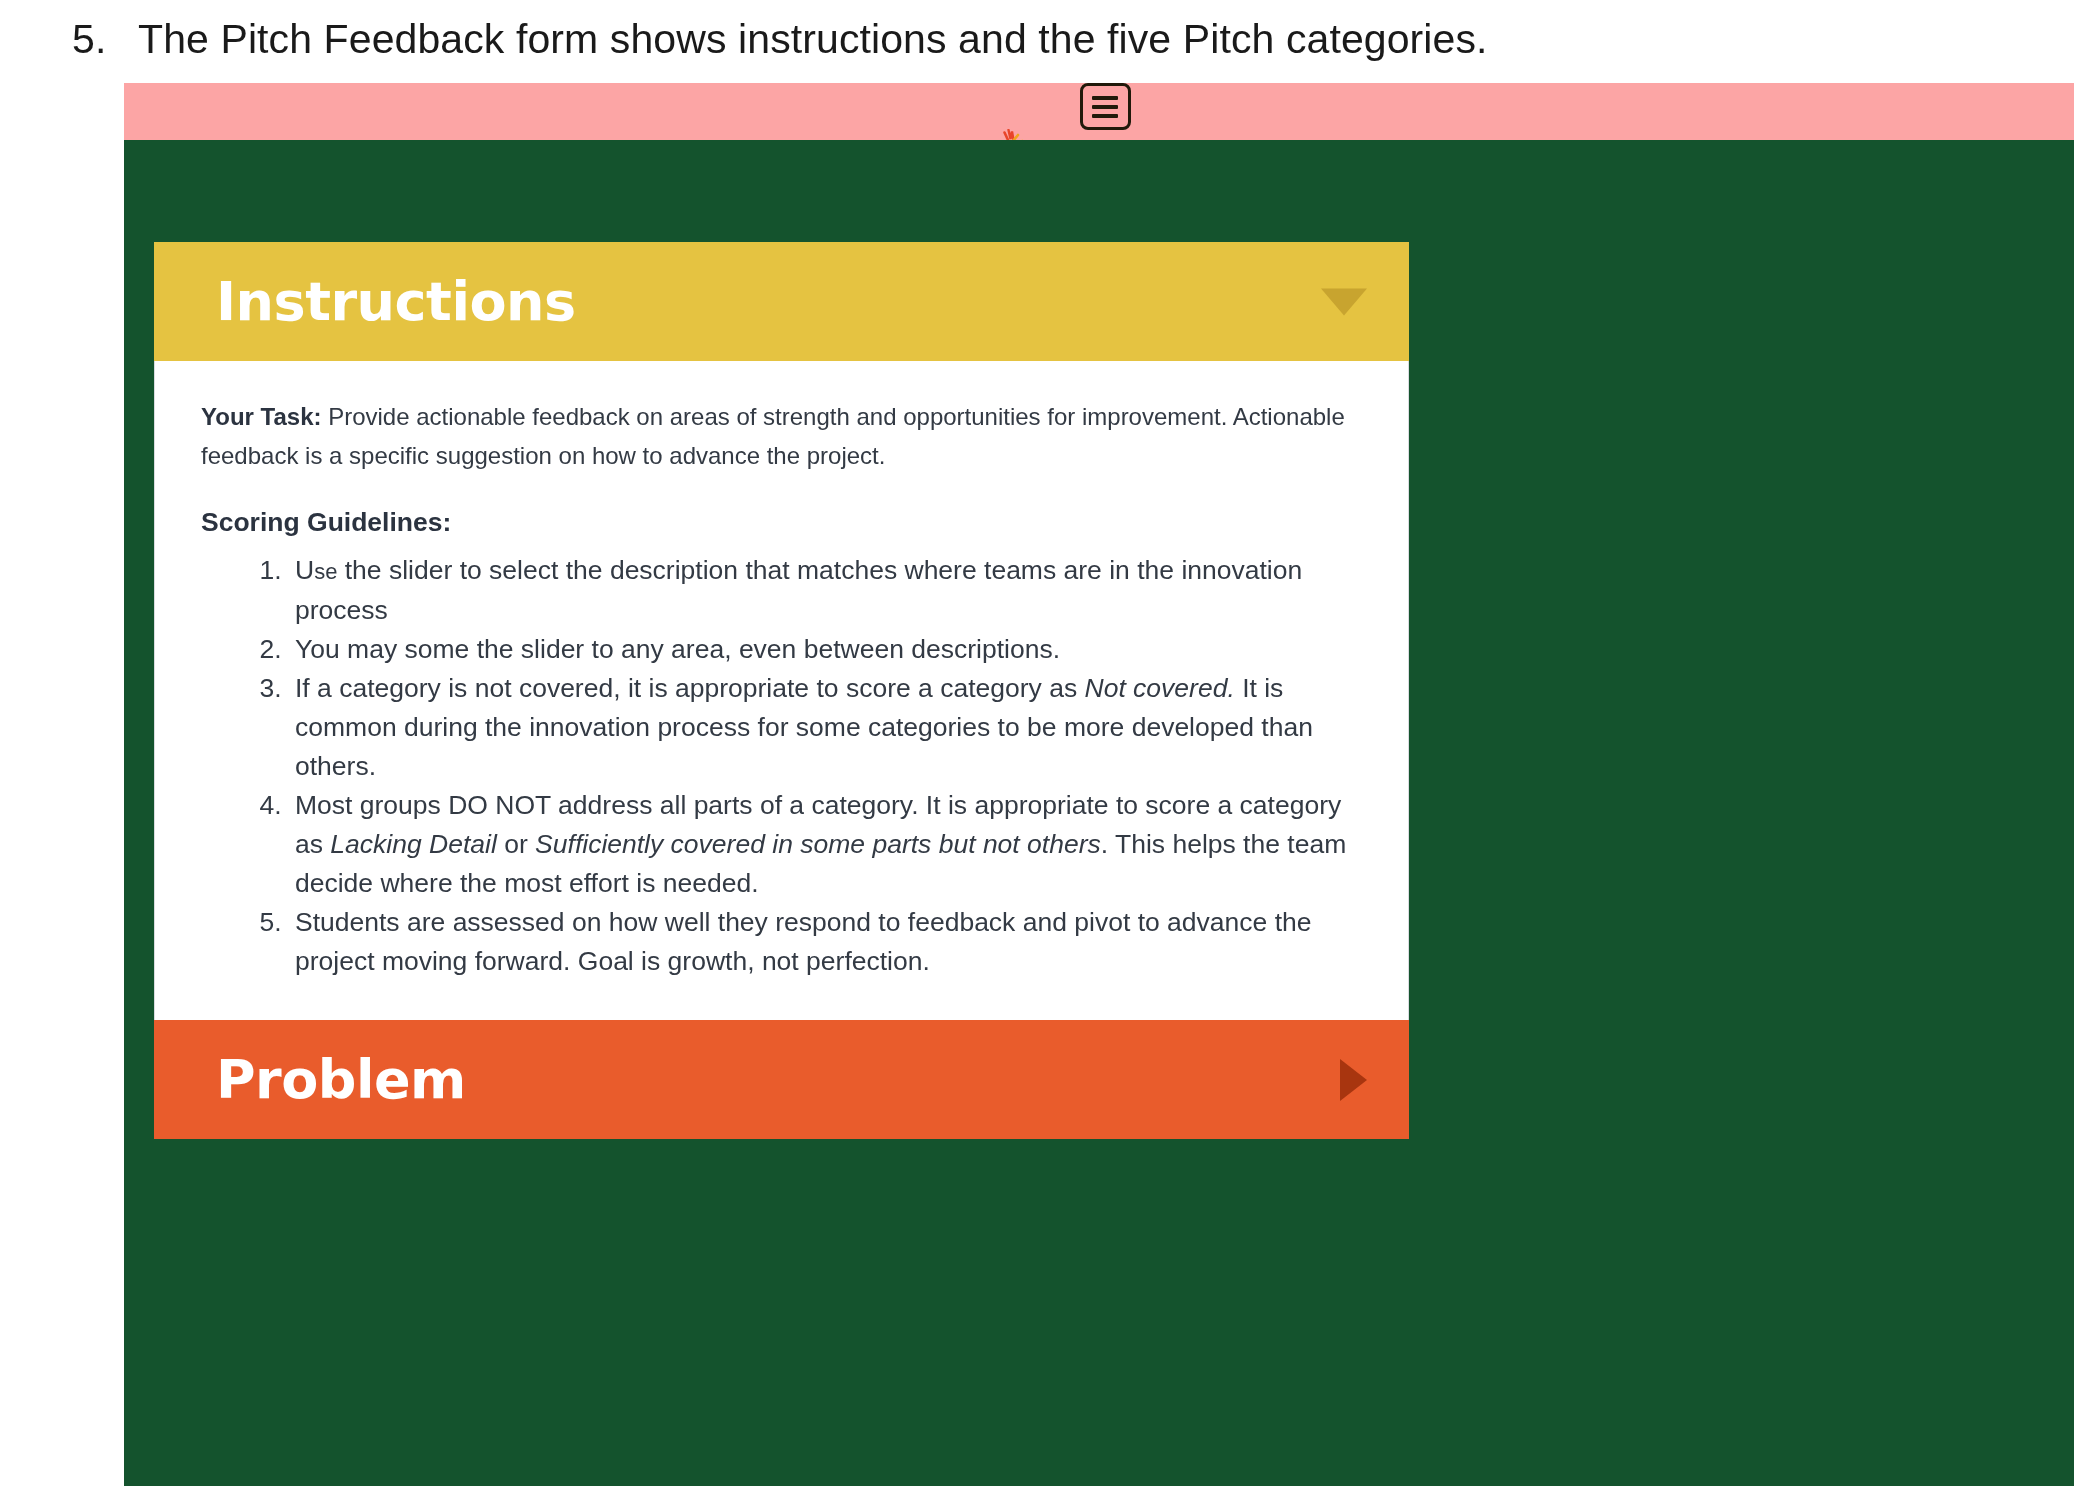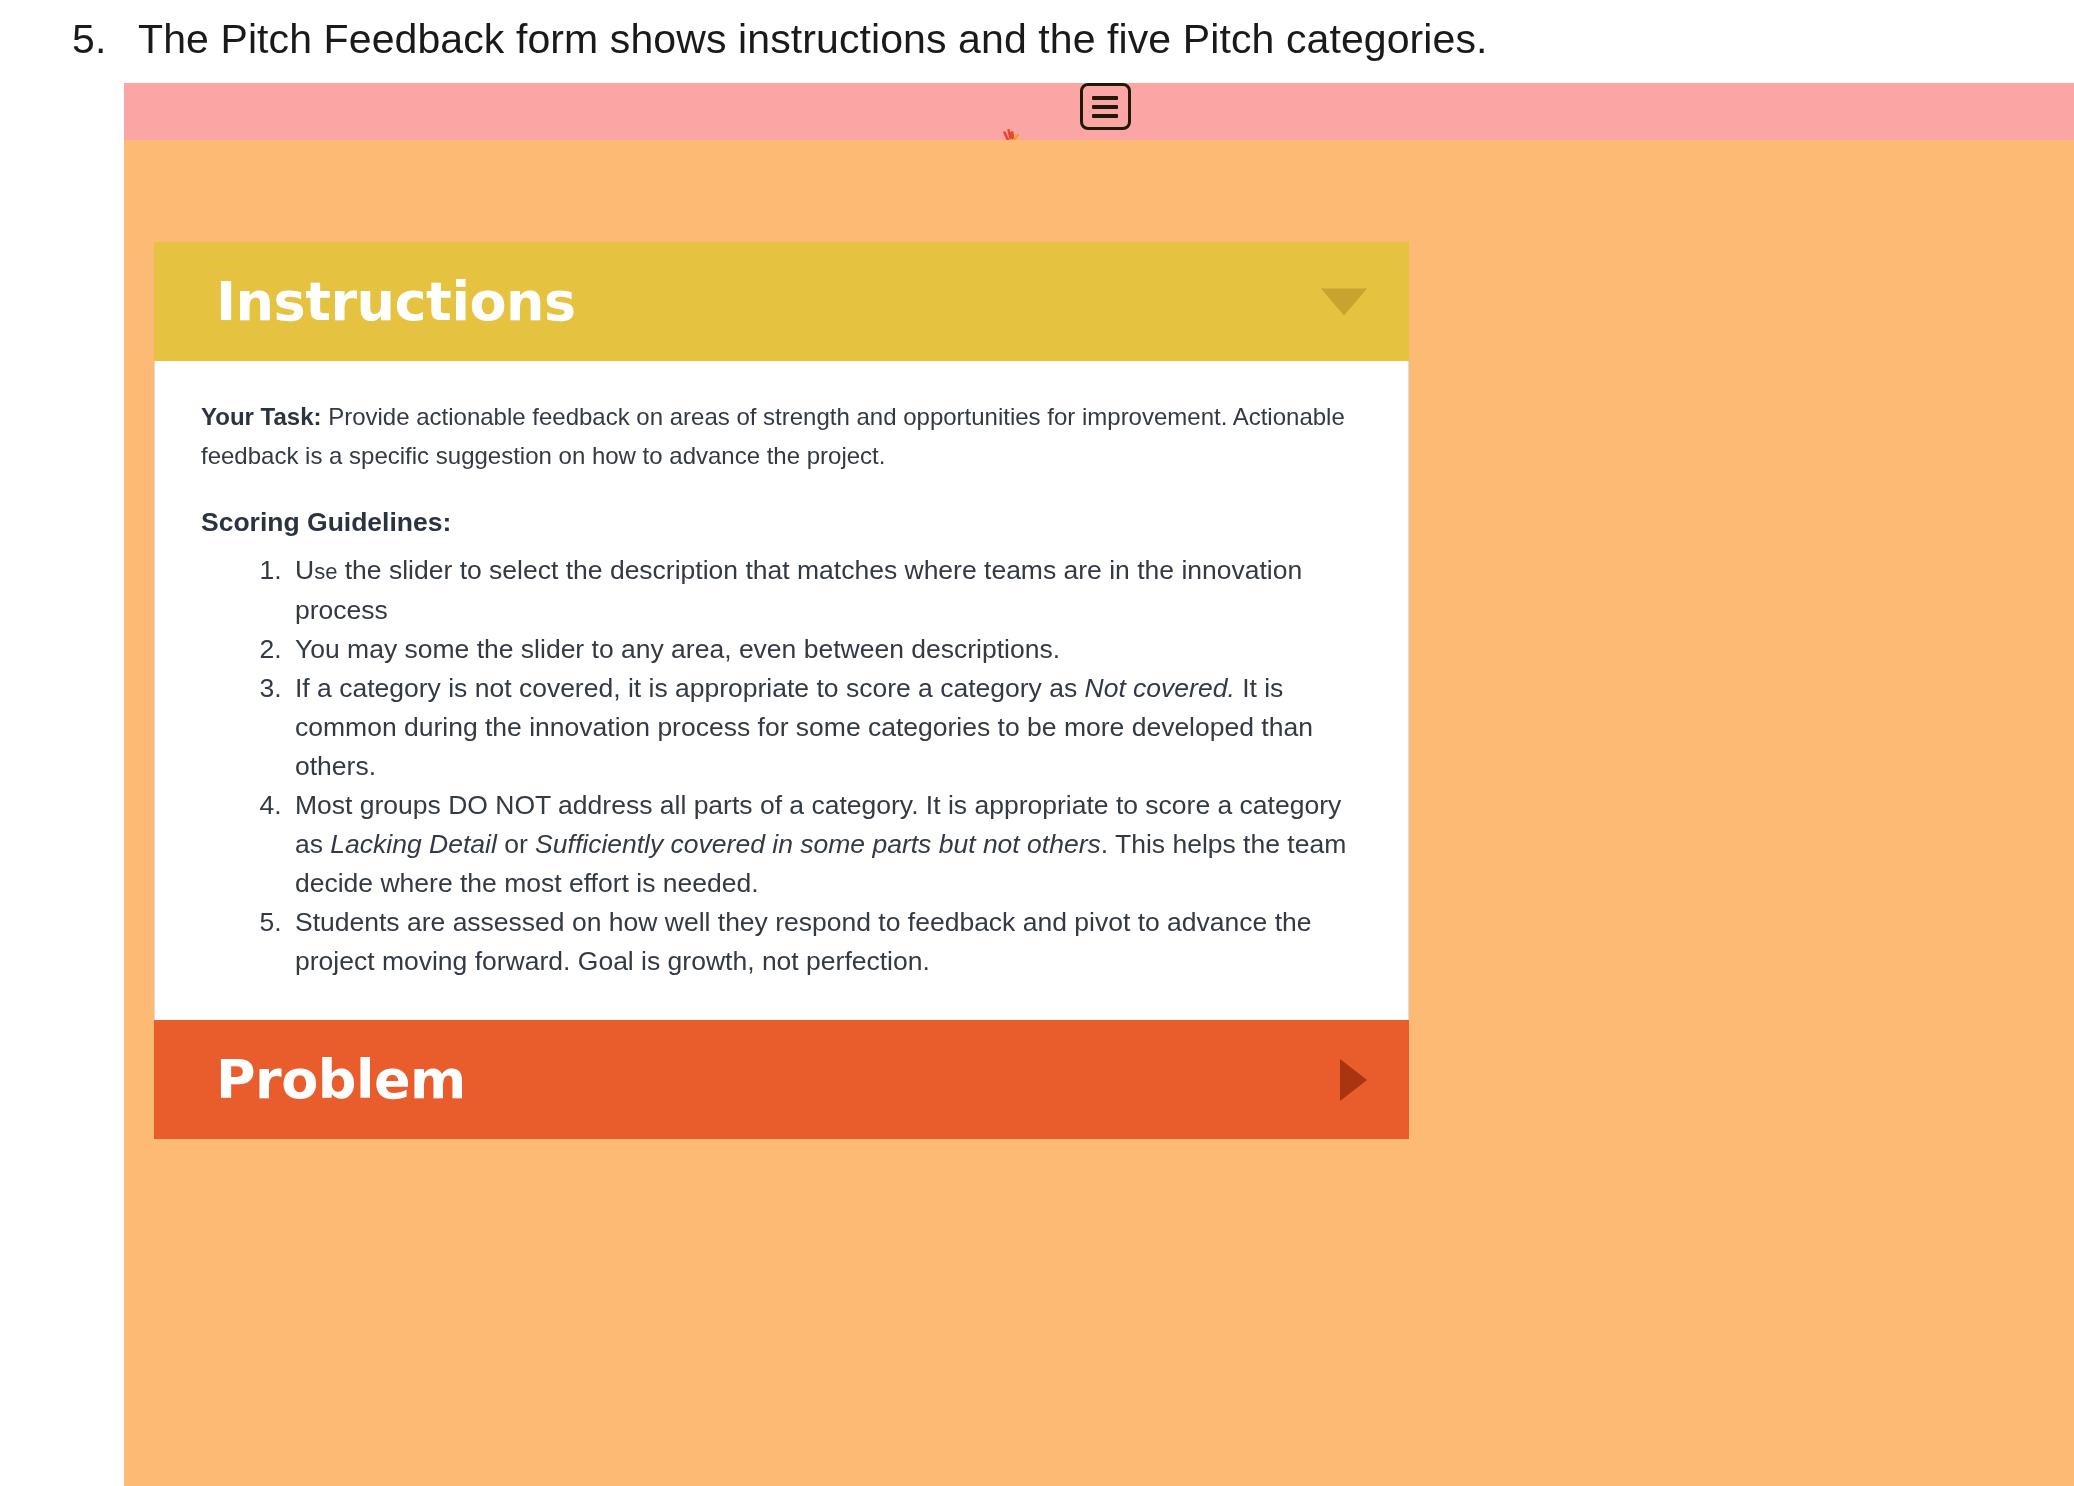--- a/index.html
+++ b/index.html
@@ -53,21 +53,21 @@
     letter-spacing:.2px;white-space:nowrap;
   }
   .app-title{
     position:absolute;left:0;right:0;top:50%;transform:translateY(-50%);
     text-align:center;font-size:41px;font-weight:bold;color:#111;
     letter-spacing:1.2px;pointer-events:none;
     padding-left:200px;
   }
 
   
-  .app-body{position:relative;width:1950px;height:1346px;background:#fdba74;}
+  .app-body{position:relative;width:1950px;height:1346px;background:#14532d;}
 
   
   .acc{position:absolute;}
   .acc-instructions{left:30px;top:102px;width:1255px;}
   .acc-head{
     height:119px;display:flex;align-items:center;
     padding:0 0 0 62px;box-sizing:border-box;position:relative;cursor:pointer;
   }
   .acc-head.yellow{background:#e5c341;}
   .acc-head.orange{background:#e95c2c;}

